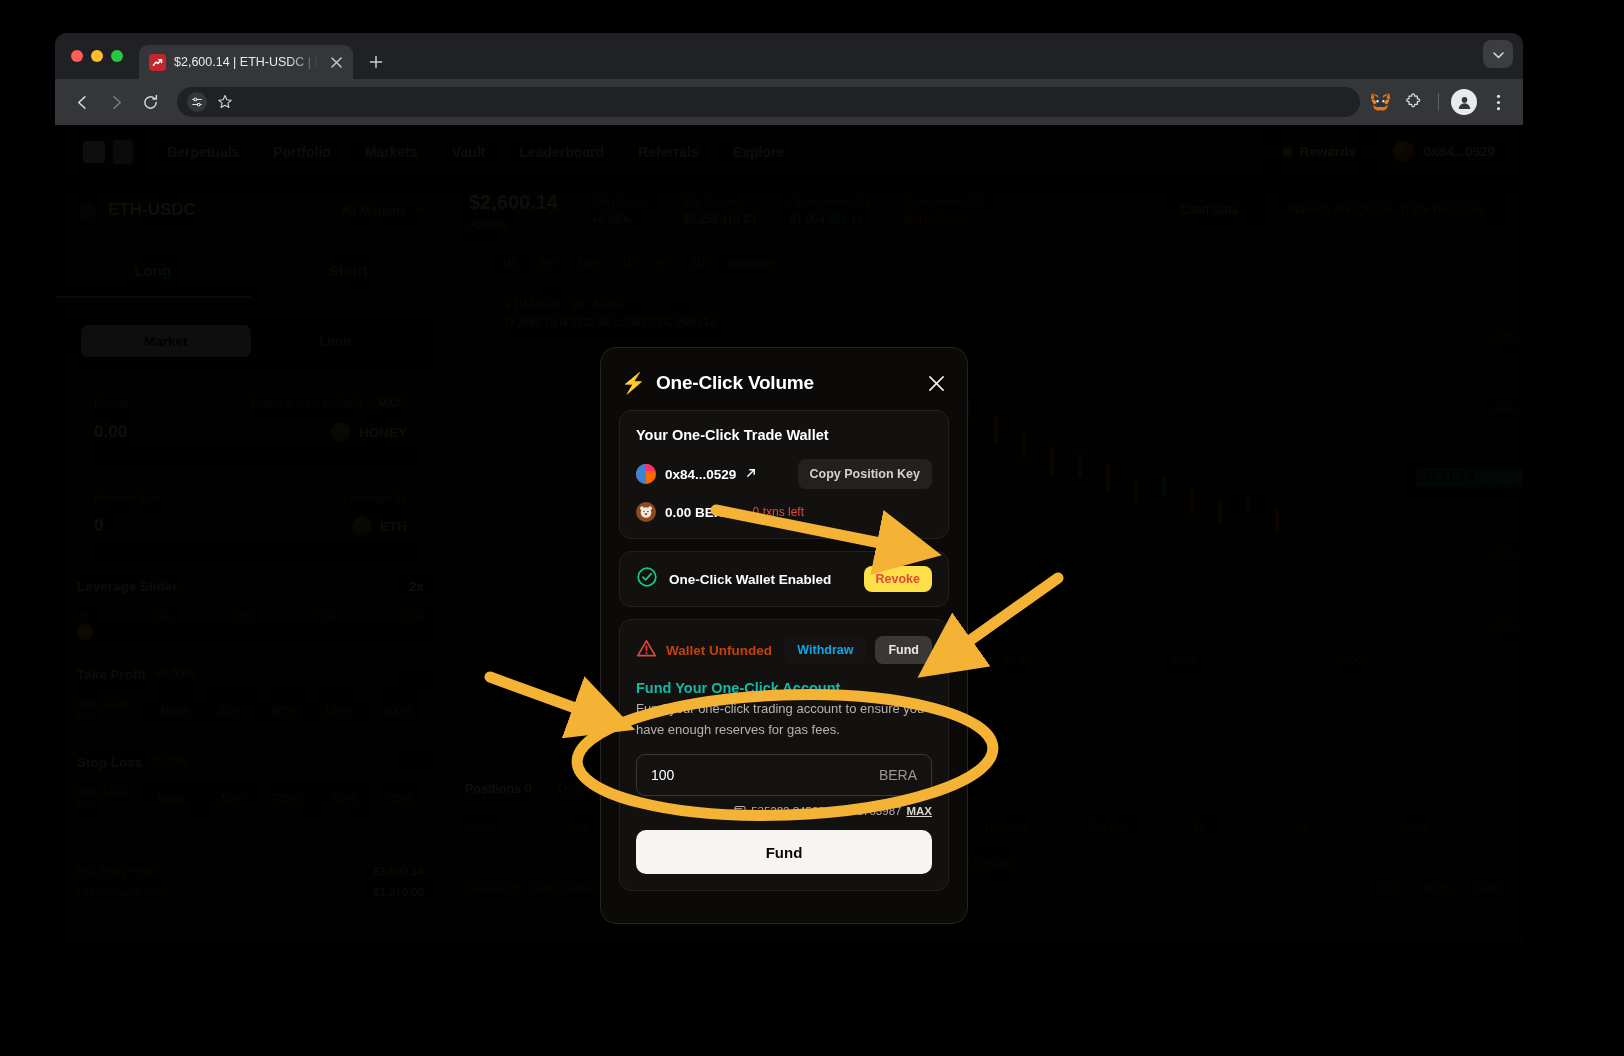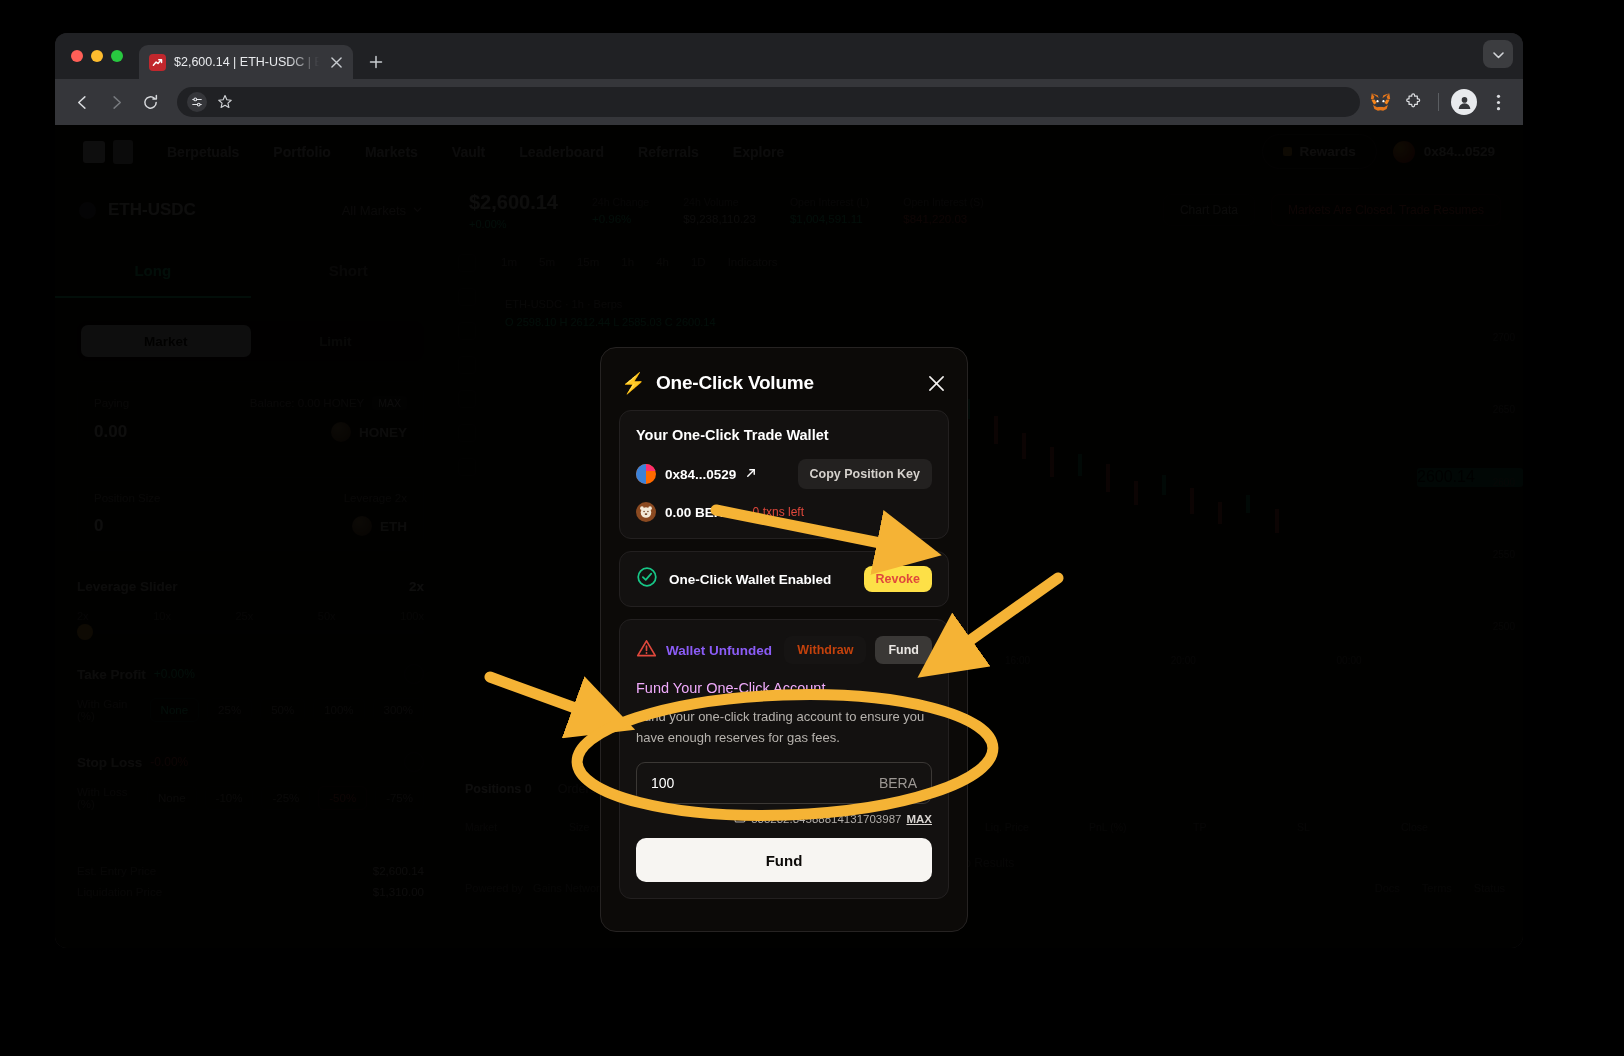--- a/index.html
+++ b/index.html
@@ -334,26 +334,26 @@
     font-size:12px; line-height:1; flex:0 0 auto;}
   .bal-amt { color:#ffffff; font-size:13.5px; font-weight:700;}
   .bal-txns { color:#e0483c; font-size:12px; }
 
   .status-card { display:flex; align-items:center; gap:11px; padding: 14px 16px; }
   .status-text { color:#ffffff; font-size:13.5px; font-weight:700; }
   .revoke-btn { margin-left:auto; background:#fde047; color:#e0483c;
     border-radius:8px; padding:6px 12px; font-size:12.5px; font-weight:700;}
 
   .fund-head { display:flex; align-items:center; gap:9px; margin-bottom:16px;}
-  .unfunded-text { color:#8b5cf6; font-size:13.5px; font-weight:600;}
-  .withdraw-btn { margin-left:auto; background:#161413; color:#c2410c;
+  .unfunded-text { color:#c2410c; font-size:13.5px; font-weight:600;}
+  .withdraw-btn { margin-left:auto; background:#161413; color:#0ea5e9;
     border-radius:8px; padding:7px 13px; font-size:12.5px; font-weight:600;}
   .fund-btn-sm { background:#3a3836; color:#eae7e3;
     border-radius:8px; padding:7px 13px; font-size:12.5px; font-weight:600;}
-  .fund-title { color:#f0abfc; font-size:14.5px; font-weight:400; margin-bottom:10px;}
+  .fund-title { color:#14b8a6; font-size:14.5px; font-weight:700; margin-bottom:2px;}
   .fund-desc { color:#b6b2ad; font-size:13px; line-height:1.62; margin-bottom:14px;}
 
   .amount-input {
     height:42px; border:1px solid #3b3835; border-radius:9px;
     display:flex; align-items:center; padding:0 14px;
     background:#141211;
   }
   .amount-val { color:#ffffff; font-size:14px; }
   .amount-unit { margin-left:auto; color:#9c9793; font-size:14px; }
 

